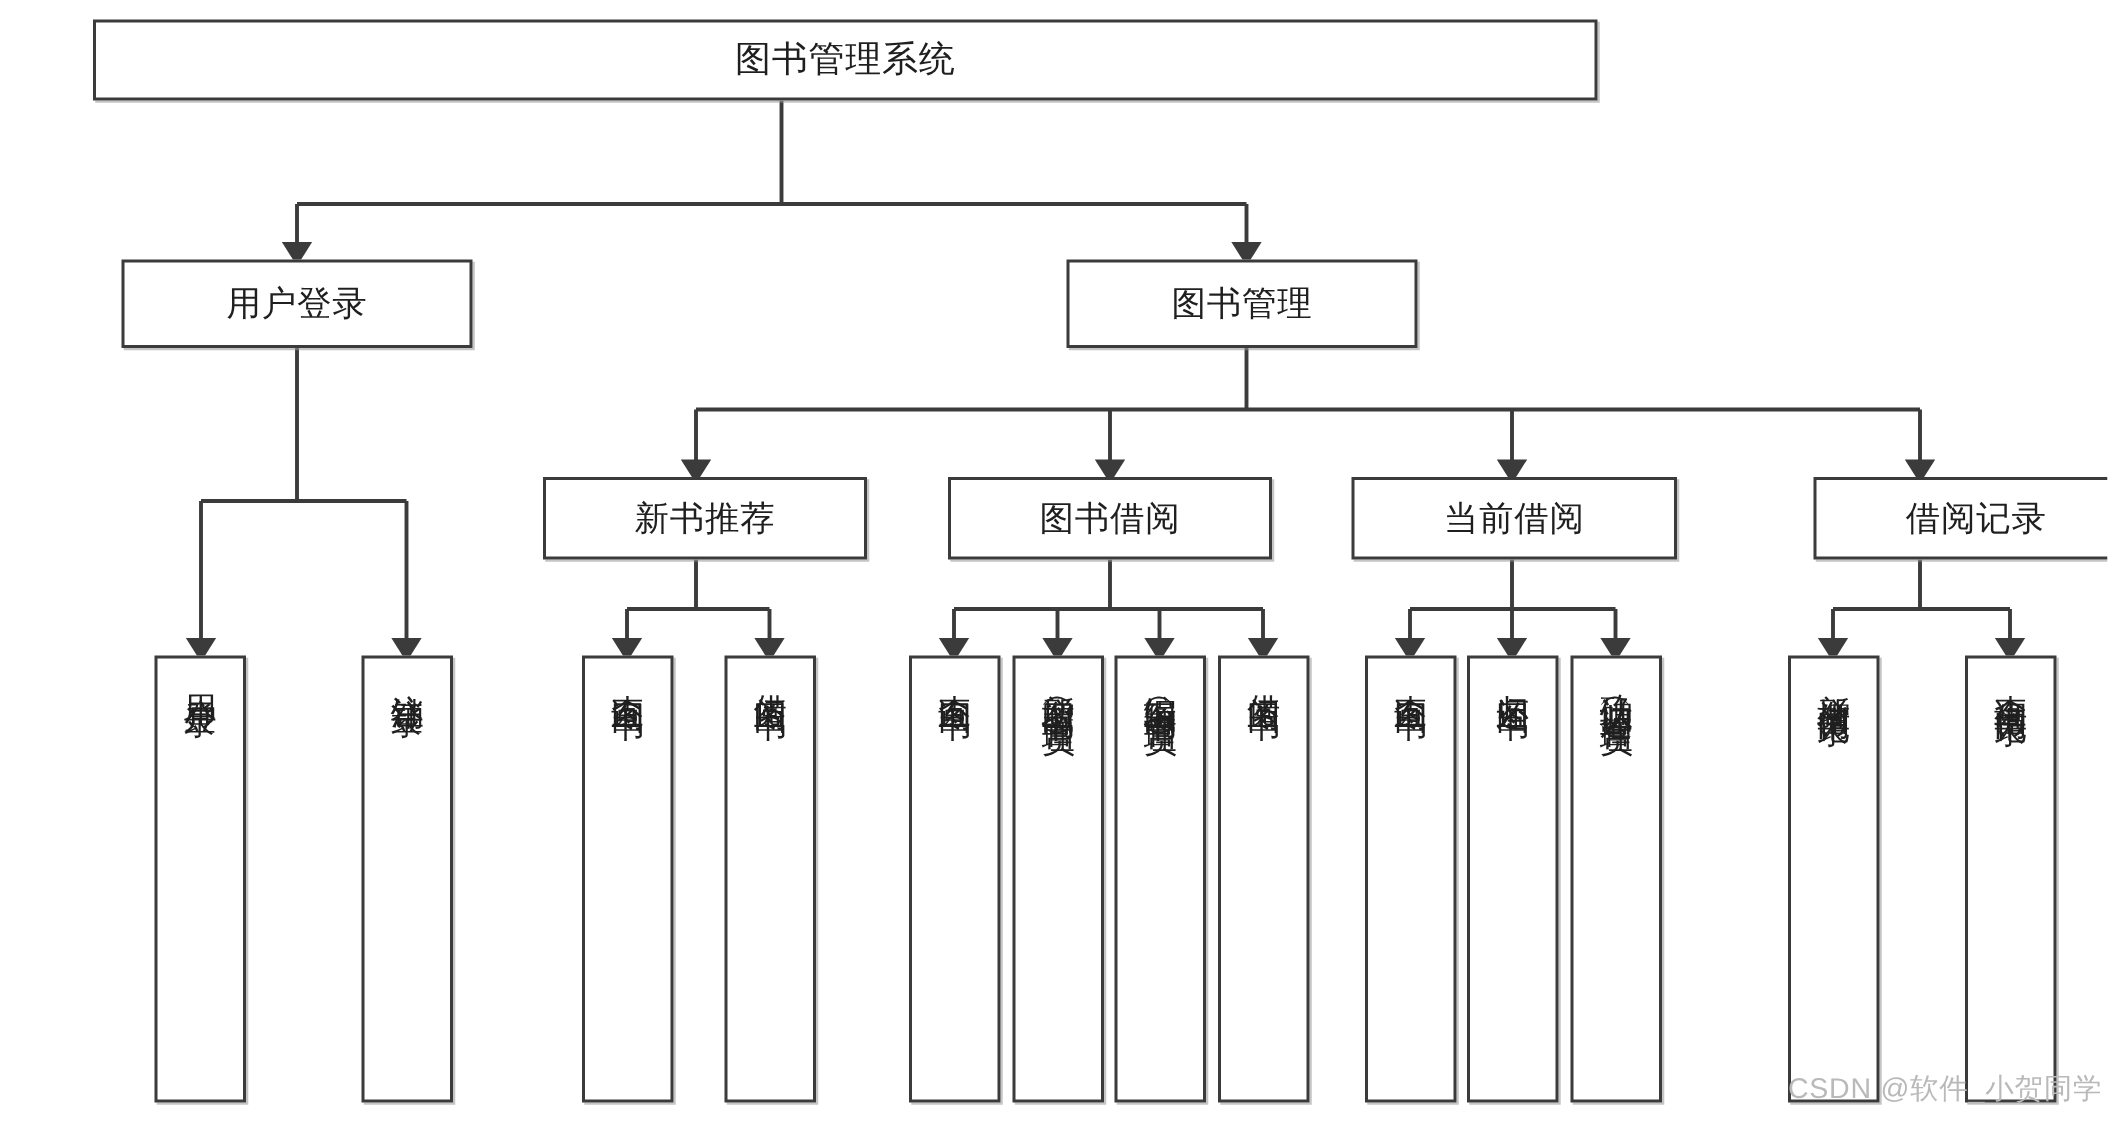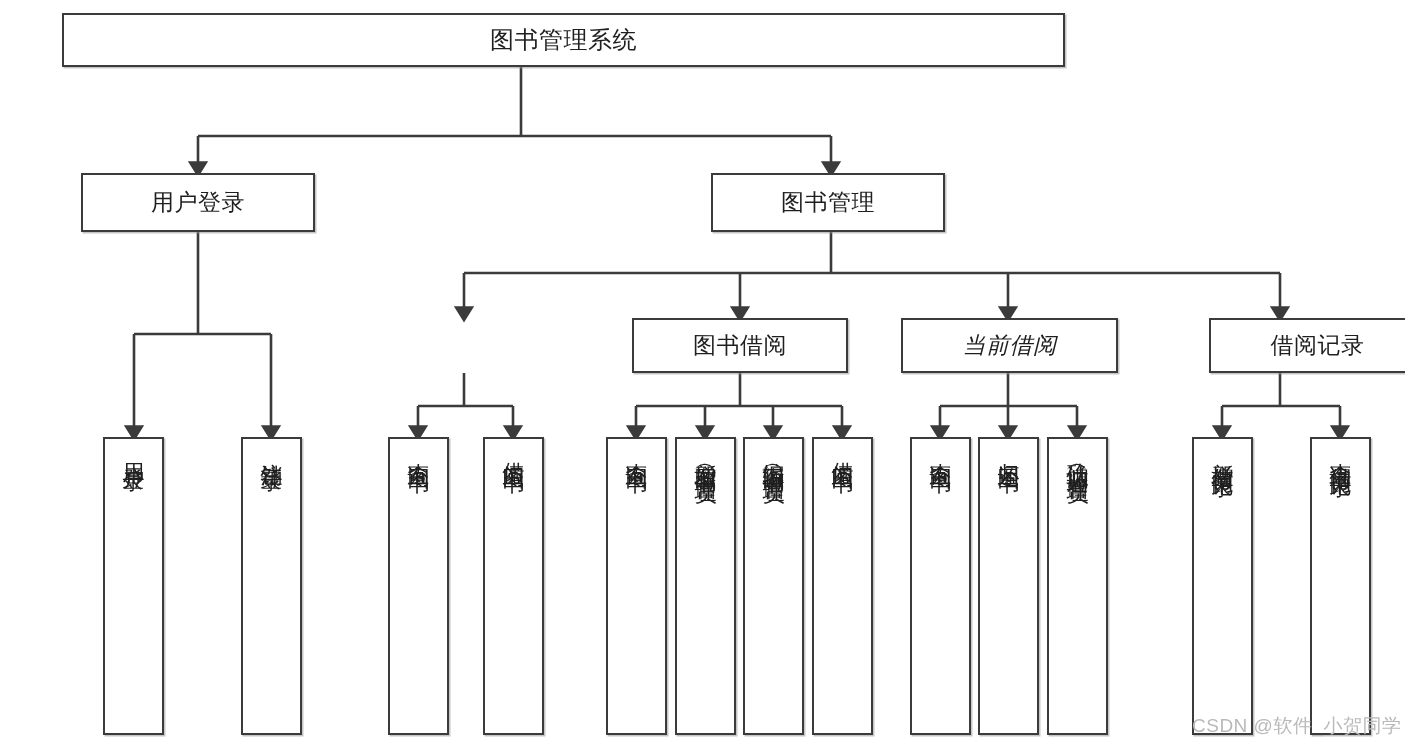--- a/index.html
+++ b/index.html
@@ -131,26 +131,29 @@
   </div>
 
   <div class="node-box horizontal" style="left:81px; top:173px; width:234px; height:59px;">
     <span class="node-label">用户登录</span>
   </div>
 
   <div class="node-box horizontal" style="left:711px; top:173px; width:234px; height:59px;">
     <span class="node-label">图书管理</span>
   </div>
 
+  <div class="node-box horizontal" style="left:362px; top:318px; width:216px; height:55px;">
+    <span class="node-label">新书推荐</span>
+  </div>
 
   <div class="node-box horizontal" style="left:632px; top:318px; width:216px; height:55px;text-align:right;">
     <span class="node-label">图书借阅</span>
   </div>
 
-  <div class="node-box horizontal" style="left:901px; top:318px; width:217px; height:55px;font-style:italic;">
+  <div class="node-box horizontal" style="left:901px; top:318px; width:217px; height:55px;">
     <span class="node-label">当前借阅</span>
   </div>
 
   <div class="node-box horizontal" style="left:1171px; top:318px; width:217px; height:55px;margin-left:38px;">
     <span class="node-label">借阅记录</span>
   </div>
 
   <div class="node-box vertical" style="left:103px; top:437px; width:61px; height:298px;">
     <span class="node-label">用户登录</span>
   </div>

